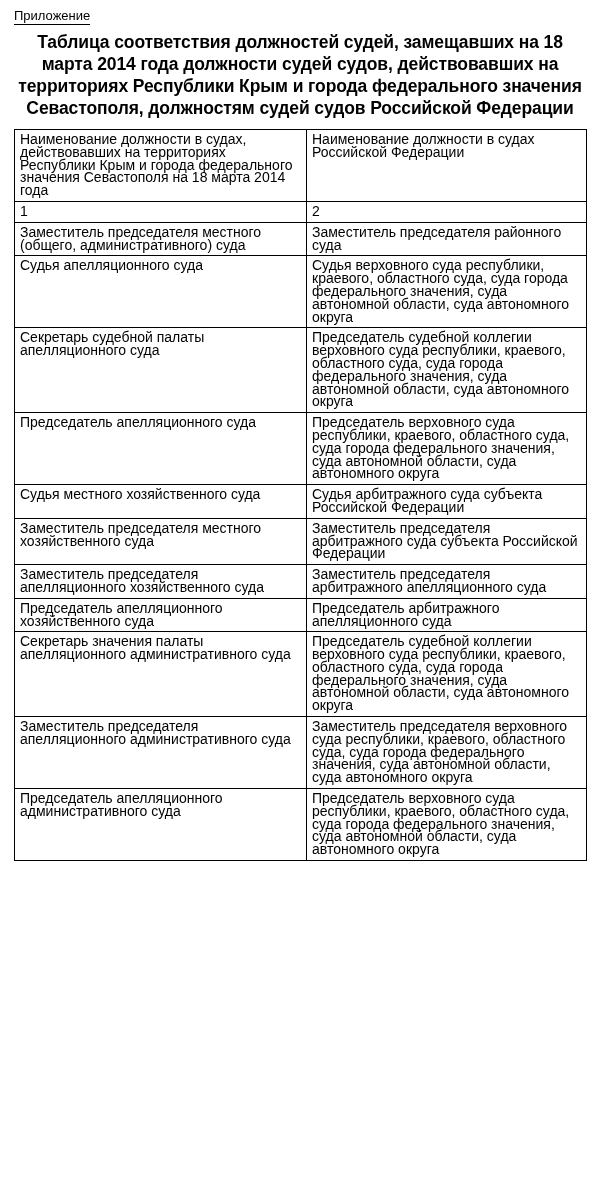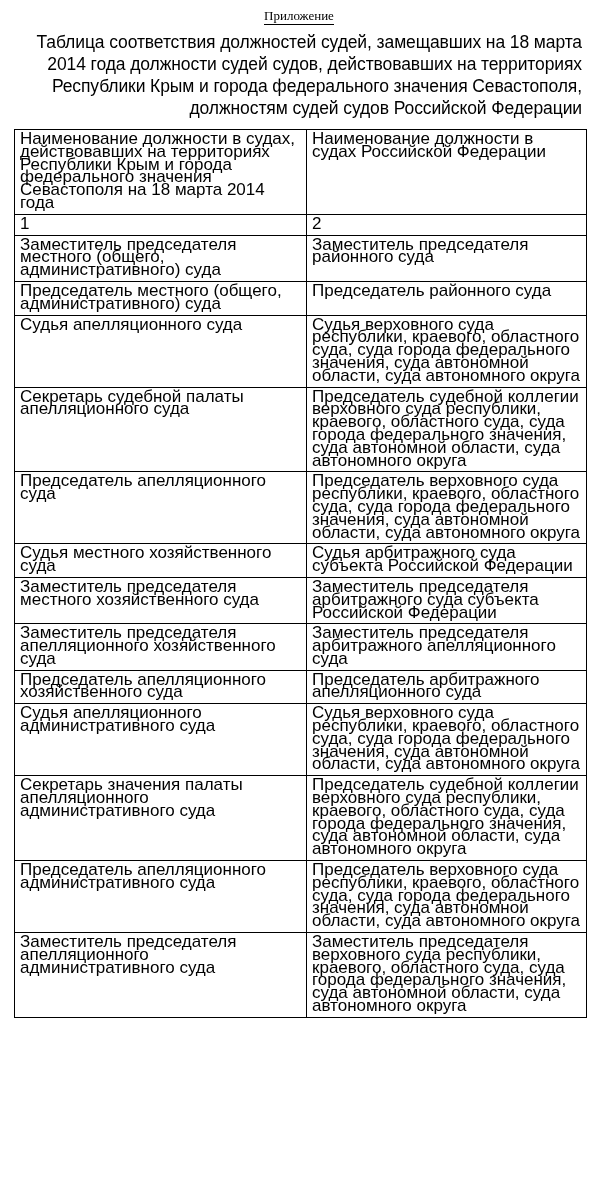--- a/index.html
+++ b/index.html
@@ -12,51 +12,50 @@
     min-height: 1185px;
     font-family: "Liberation Sans", sans-serif;
     color: #000000;
   }
   .page {
     width: 600px;
     box-sizing: border-box;
     padding: 6px 14px 10px 14px;
   }
   .appendix-row {
-    text-align: center;
+    text-align: left;
     padding-right: 2px;
     margin-bottom: 2px;
-    font-family: Liberation Serif, serif;
   }
   .appendix {
     display: inline-block;
     font-size: 13px;
     line-height: 15px;
     border-bottom: 1px solid #000;
     padding-bottom: 1px;
   }
   .doc-title {
-    text-align: right;
+    text-align: center;
     font-size: 17.5px;
-    font-weight: normal;
+    font-weight: bold;
     line-height: 22px;
     letter-spacing: -0.1px;
     margin: 6px 4px 10px 4px;
   }
   table.main {
     border-collapse: collapse;
     width: 572px;
     margin: 0 auto;
     table-layout: fixed;
   }
   table.main td, table.main th {
     border: 1px solid #000000;
     vertical-align: top;
     padding: 3px 5px 4px 5px;
-    font-size: 17px;
+    font-size: 14px;
     line-height: 12.8px;
     text-align: left;
     font-weight: normal;
   }
   col.c1 { width: 292px; }
   col.c2 { width: 280px; }
   .hdr td {
     text-align: center;
     font-weight: bold;
     font-size: 11.6px;
@@ -95,24 +94,20 @@
       <tr class="numrow">
         <td>1</td>
         <td>2</td>
       </tr>
 
       <tr>
         <td>Заместитель председателя местного (общего, административного) суда</td>
         <td>Заместитель председателя районного суда</td>
       </tr>
       <tr>
-        <td>Председатель местного (общего, административного) суда</td>
-        <td>Председатель районного суда</td>
-      </tr>
-      <tr>
         <td>Судья апелляционного суда</td>
         <td>Судья верховного суда республики, краевого, областного суда, суда города федерального значения, суда автономной области, суда автономного округа</td>
       </tr>
       <tr>
         <td>Секретарь судебной палаты апелляционного суда</td>
         <td>Председатель судебной коллегии верховного суда республики, краевого, областного суда, суда города федерального значения, суда автономной области, суда автономного округа</td>
       </tr>
       <tr>
         <td>Председатель апелляционного суда</td>
         <td>Председатель верховного суда республики, краевого, областного суда, суда города федерального значения, суда автономной области, суда автономного округа</td>
@@ -127,31 +122,27 @@
       </tr>
       <tr>
         <td>Заместитель председателя апелляционного хозяйственного суда</td>
         <td>Заместитель председателя арбитражного апелляционного суда</td>
       </tr>
       <tr>
         <td>Председатель апелляционного хозяйственного суда</td>
         <td>Председатель арбитражного апелляционного суда</td>
       </tr>
       <tr>
-        <td>Судья апелляционного административного суда</td>
-        <td>Судья верховного суда республики, краевого, областного суда, суда города федерального значения, суда автономной области, суда автономного округа</td>
-      </tr>
-      <tr>
         <td>Секретарь значения палаты апелляционного административного суда</td>
         <td>Председатель судебной коллегии верховного суда республики, краевого, областного суда, суда города федерального значения, суда автономной области, суда автономного округа</td>
       </tr>
       <tr>
+        <td>Заместитель председателя апелляционного административного суда</td>
+        <td>Заместитель председателя верховного суда республики, краевого, областного суда, суда города федерального значения, суда автономной области, суда автономного округа</td>
+      </tr>
+      <tr>
         <td>Председатель апелляционного административного суда</td>
         <td>Председатель верховного суда республики, краевого, областного суда, суда города федерального значения, суда автономной области, суда автономного округа</td>
-      </tr>
-      <tr>
-        <td>Заместитель председателя апелляционного административного суда</td>
-        <td>Заместитель председателя верховного суда республики, краевого, областного суда, суда города федерального значения, суда автономной области, суда автономного округа</td>
       </tr>
     </tbody>
   </table>
 
 </div>
 
 </body></html>

